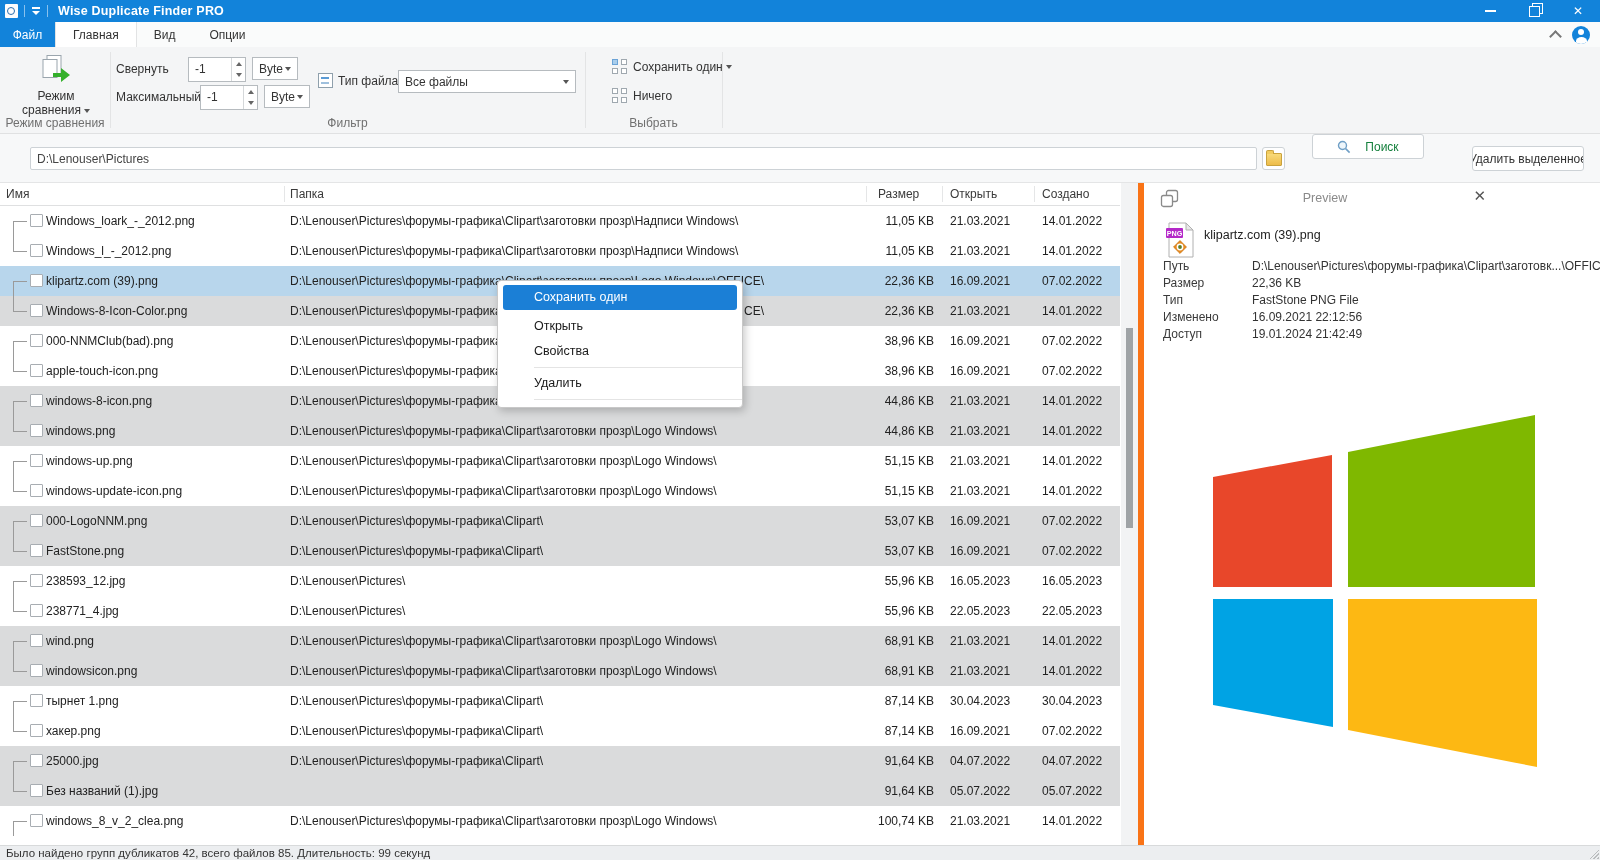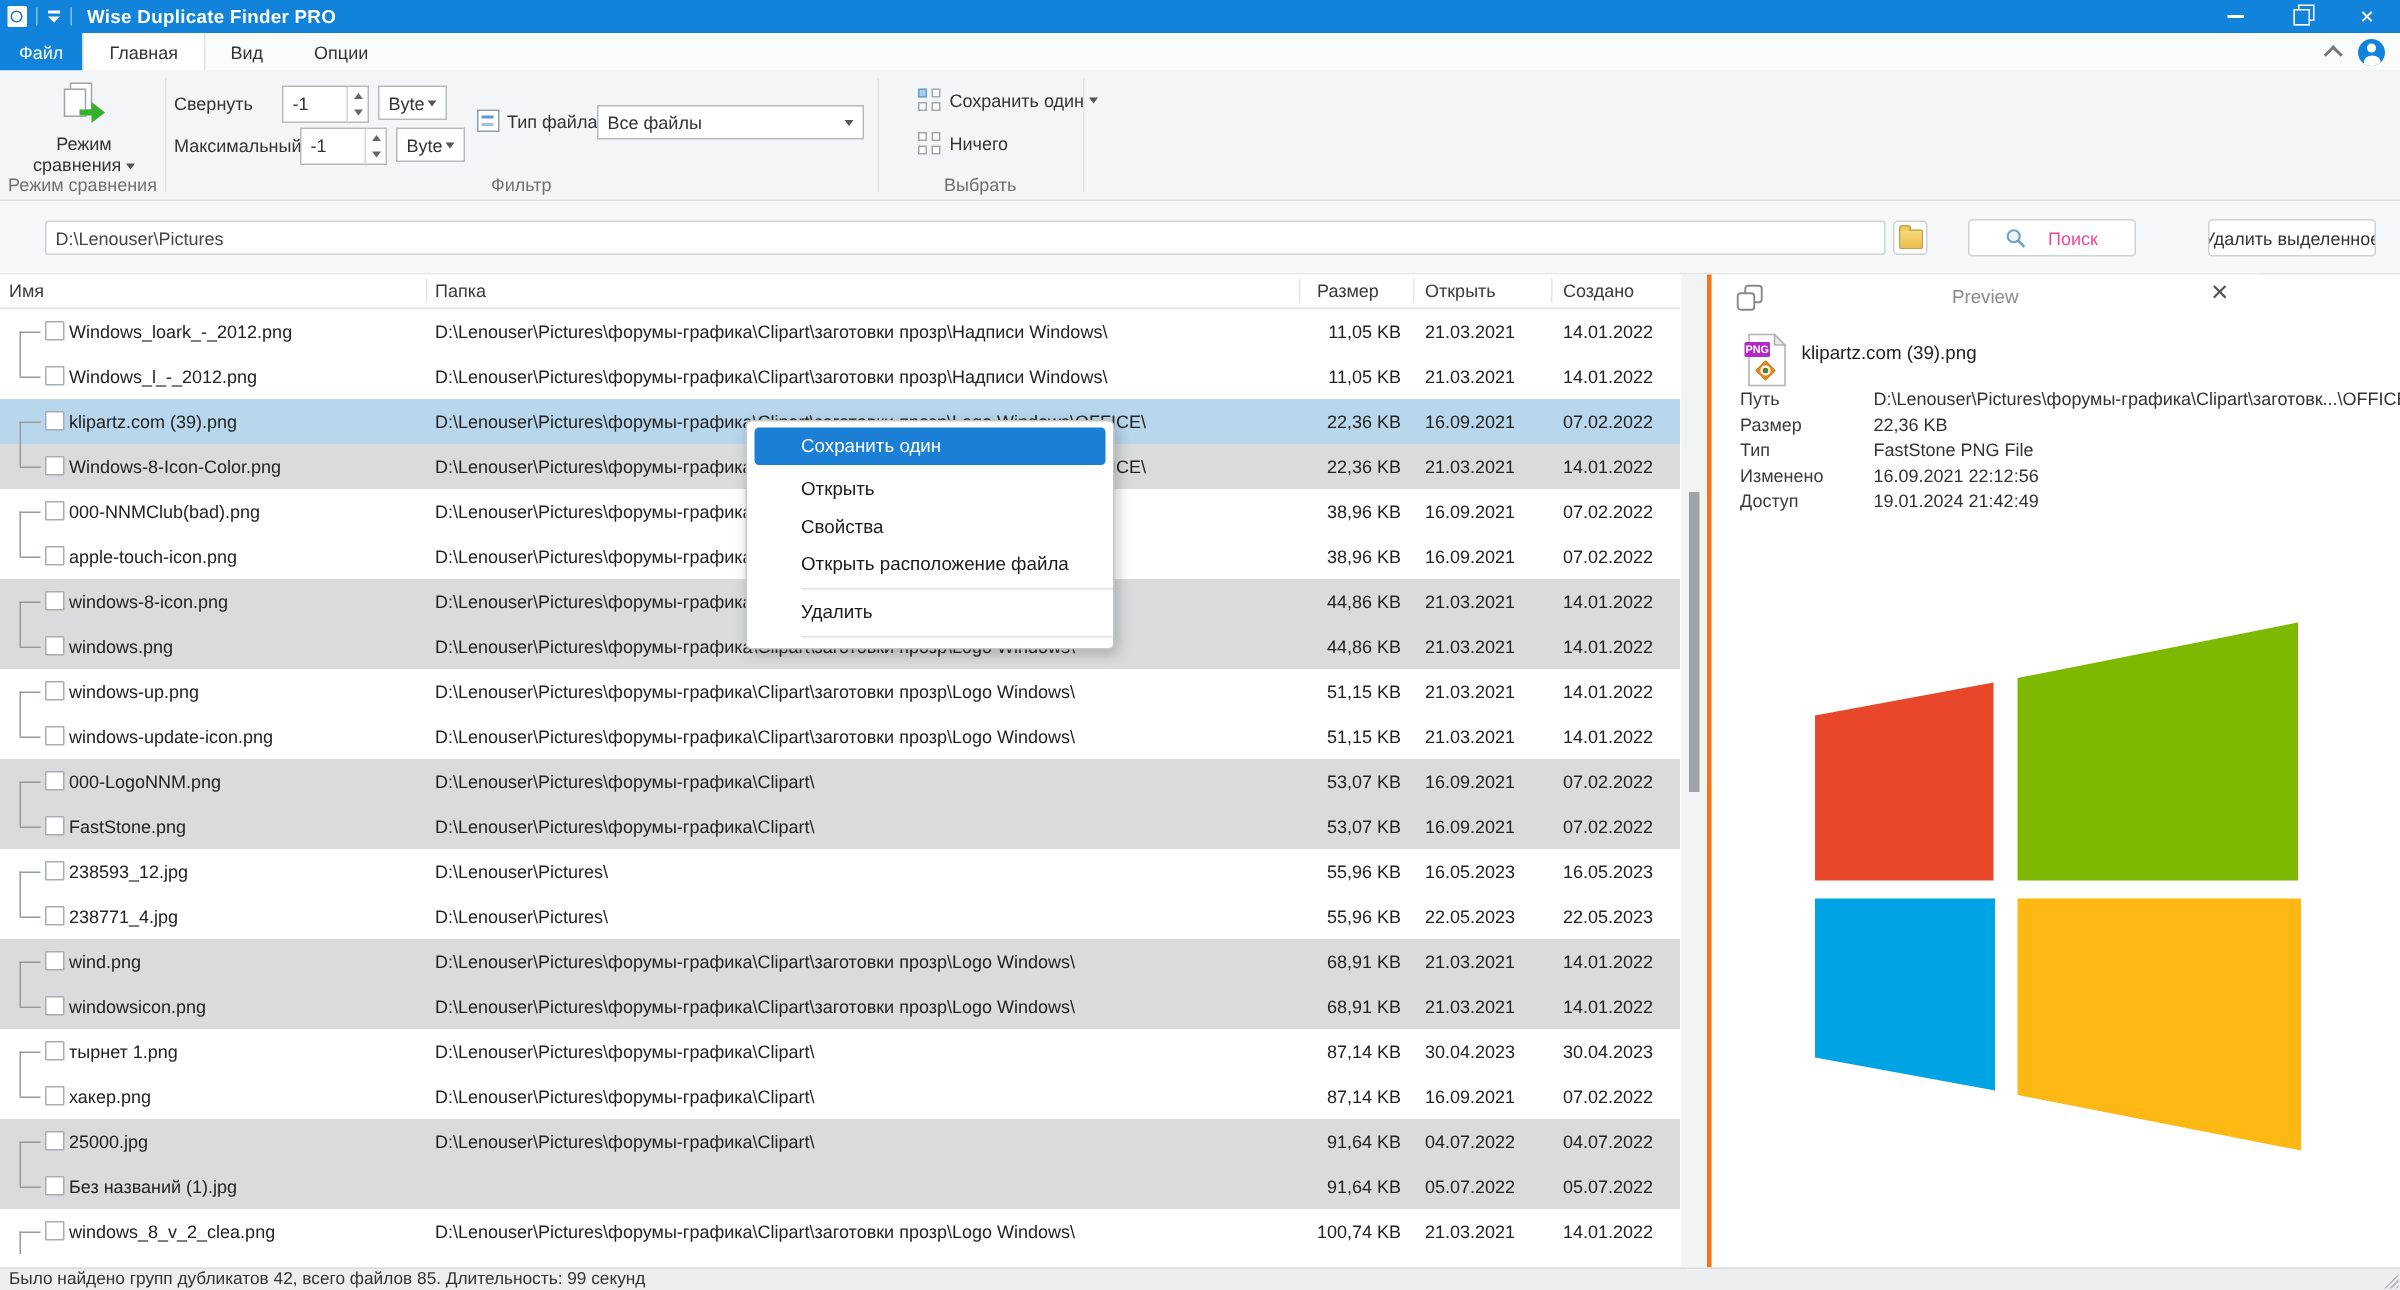--- a/index.html
+++ b/index.html
@@ -67,21 +67,21 @@
   .sel-btn{position:absolute;display:flex;align-items:center;font-size:12px;color:#333;}
 
   
   .pathbar{position:absolute;left:0;top:134px;width:100%;height:49px;background:#f7f8f9;border-bottom:1px solid #e4e5e6;box-sizing:border-box;}
   .path-input{position:absolute;left:30px;top:13px;width:1213px;height:21px;border:1px solid #cdd2d6;border-radius:2px;
               background:#fff;font:12px "Liberation Sans",sans-serif;color:#444;padding:0 6px;outline:none;}
   .mini-btn{position:absolute;border:1px solid #cdd2d6;border-radius:3px;background:#fff;display:flex;align-items:center;justify-content:center;box-sizing:border-box;}
   .folder-btn{left:1262px;top:13px;width:23px;height:23px;}
   .folder-glyph{position:relative;width:14px;height:11px;background:linear-gradient(#f8da7a,#edbc4a);border:1px solid #c9a23e;border-radius:1px;margin-top:2px;}
   .folder-glyph::before{content:'';position:absolute;left:-1px;top:-4px;width:6px;height:3px;background:#f2cc5f;border:1px solid #c9a23e;border-bottom:none;border-radius:2px 2px 0 0;}
-  .search-btn{left:1312px;top:12px;width:112px;height:25px;gap:14px;font-size:12px;color:#ec4899;}
+  .search-btn{left:1312px;top:0;width:112px;height:25px;gap:14px;font-size:12px;color:#15803d;}
   .delete-btn{left:1472px;top:12px;width:112px;height:25px;font-size:12px;color:#333;overflow:hidden;white-space:nowrap;}
 
   
   .content{position:absolute;left:0;top:183px;width:1600px;height:662px;}
   .thead{position:absolute;left:0;top:0;width:1120px;height:23px;background:#fff;border-bottom:1px solid #dfe0e1;box-sizing:border-box;}
   .th{position:absolute;top:4px;font-size:12px;color:#3a3a3a;}
   .thsep{position:absolute;top:3px;height:16px;width:1px;background:#e5e6e7;}
   .tbody{position:absolute;left:0;top:23px;width:1120px;height:639px;overflow:hidden;background:#fff;}
   .trow{position:relative;height:30px;width:100%;}
   .trow.gray{background:#dadbdc;}
@@ -96,21 +96,21 @@
   .cell.folder{left:290px;width:566px;overflow:hidden;}
   .cell.size{left:858px;width:76px;text-align:right;}
   .cell.mod{left:950px;}
   .cell.cre{left:1042px;}
 
   
   .vscroll{position:absolute;left:1121px;top:0;width:17px;height:662px;background:#f2f3f4;}
   .vthumb{position:absolute;left:5px;top:145px;width:7px;height:200px;background:#9fa3a6;}
 
   
-  .preview{position:absolute;left:1138px;top:0;width:368px;height:662px;background:#fff;border-left:3px solid #f97316;box-sizing:border-box;}
+  .preview{position:absolute;left:1138px;top:0;width:368px;height:662px;background:#fff;border-left:6px solid #f97316;box-sizing:border-box;}
   .pv-title{position:absolute;left:0;top:8px;width:100%;text-align:center;font-size:12.5px;color:#8a8a8a;}
   .pv-copy{position:absolute;left:16px;top:6px;}
   .pv-close{position:absolute;right:20px;top:4px;font-size:15px;color:#555;line-height:18px;}
   .file-ico{position:absolute;left:21px;top:39px;}
   .file-name{position:absolute;left:60px;top:45px;font-size:12.5px;color:#222;}
   .fields{position:absolute;left:19px;top:75px;font-size:12px;color:#333;}
   .frow{display:flex;line-height:17px;}
   .frow .fl{width:89px;flex:none;color:#3a3a3a;}
   .frow .fv{white-space:nowrap;}
   .logo{position:absolute;left:46px;top:222px;}
@@ -537,21 +537,20 @@
         <polygon points="23,194 143,194 143,322 23,300" fill="#00a3e4"></polygon>
         <polygon points="158,194 347,194 347,362 158,325" fill="#fdb813"></polygon>
       </svg>
     </div>
   </div>
 
   <div class="cmenu">
       <div class="mi hl">Сохранить один</div>
       <div class="mi">Открыть</div>
       <div class="mi">Свойства</div>
-      <div class="mi">Открыть расположение файла</div>
       <div class="msep"></div>
       <div class="mi">Удалить</div>
       <div class="msep"></div>
     </div>
 
   <div class="statusbar">
     <span>Было найдено групп дубликатов 42, всего файлов 85. Длительность: 99 секунд</span>
     <span class="grip"></span>
   </div>
 

